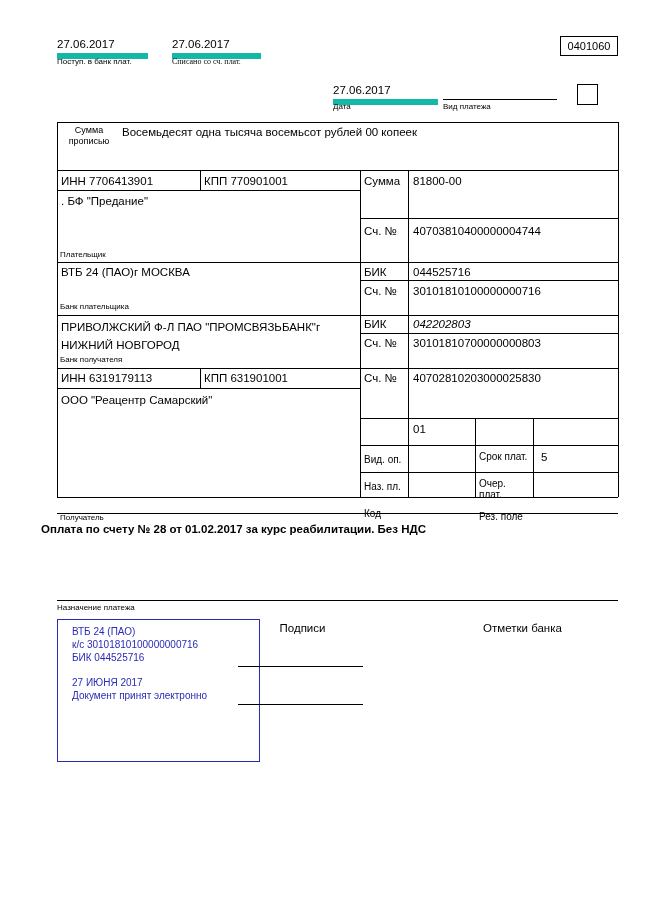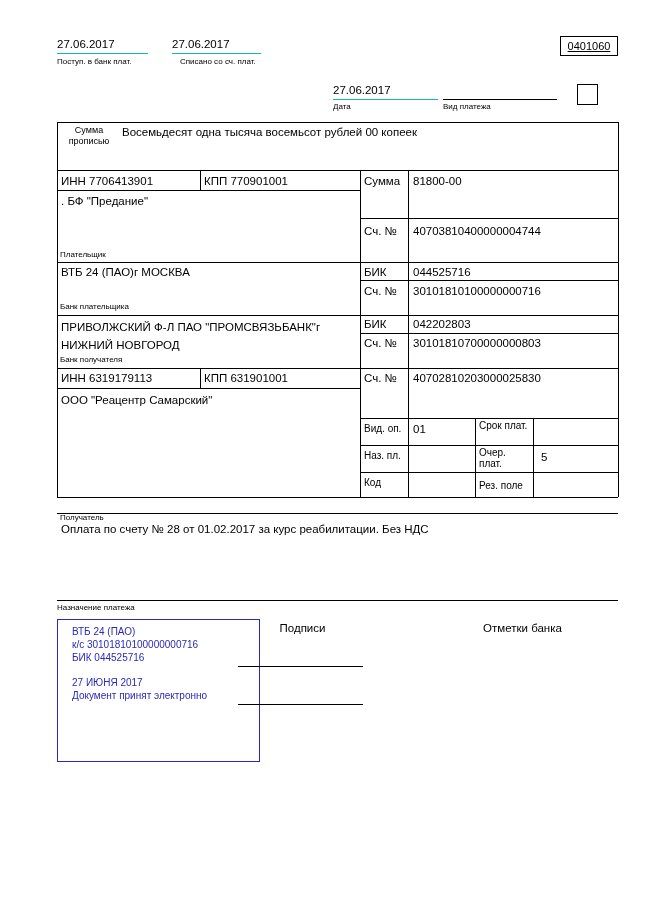--- a/index.html
+++ b/index.html
@@ -1,44 +1,44 @@
 <!DOCTYPE html>
 <html><head>
 <meta charset="utf-8">
 <style>
   html,body{margin:0;padding:0;background:#fff;}
   .doc{position:relative;width:660px;height:919px;background:#fff;color:#000;
        font-family:"Liberation Sans",sans-serif;overflow:hidden;}
   .t{position:absolute;font-size:11.5px;line-height:1.15;white-space:nowrap;}
   .wrap{white-space:normal;}
   .small{font-size:8px;}
-  .mini{font-size:10px;}
+  .mini{font-size:10px;margin-top:31px;}
   .b{font-weight:bold;}
-  .u{border-bottom:1px solid #14b8a6;padding-bottom:2px;}
+  .u{border-bottom:6px solid #14b8a6;padding-bottom:2px;}
   .hl{position:absolute;height:1px;background:#000;}
   .vl{position:absolute;width:1px;background:#000;}
-  .box{position:absolute;border:1px solid #000;box-sizing:border-box;text-decoration:underline;}
+  .box{position:absolute;border:1px solid #000;box-sizing:border-box;}
   .center{text-align:center;}
   .stamp{position:absolute;left:57px;top:619px;width:173px;height:131px;
          border:1px solid #2a2ab8;color:#2a2ab8;font-size:10px;line-height:13px;
          padding:5px 14px;box-sizing:content-box;}
   .stamp div{white-space:normal;}
   .epbox{position:absolute;left:428px;top:653px;width:190px;height:68px;
          border:1px solid #000;font-size:11px;box-sizing:border-box;}
   .it{font-style:italic;font-size:10px;}
 </style>
 </head>
 <body>
 
 <div class="doc">
 
   <div class="t u" style="left:57px;top:38px;width:91px;">27.06.2017</div>
   <div class="t small" style="left:57px;top:57px;">Поступ. в банк плат.</div>
   <div class="t u" style="left:172px;top:38px;width:89px;">27.06.2017</div>
-  <div class="t small" style="left:180px;top:57px;">Списано со сч. плат.</div>
+  <div class="t small" style="left:172px;top:57px;font-family:Liberation Serif, serif;">Списано со сч. плат.</div>
   <div class="box center" style="left:560px;top:36px;width:58px;height:20px;font-size:11px;line-height:18px;">0401060</div>
 
   <div class="t u" style="left:333px;top:84px;width:105px;">27.06.2017</div>
   <div class="t small" style="left:333px;top:102px;">Дата</div>
   <div class="hl" style="left:443px;top:99px;width:114px;"></div>
   <div class="t small" style="left:443px;top:102px;">Вид платежа</div>
   <div class="box" style="left:577px;top:84px;width:21px;height:21px;"></div>
 
   <div>
     <div class="hl" style="left:57px;top:122px;width:561px;"></div>
@@ -81,42 +81,42 @@
 
   <div class="t" style="left:61px;top:266px;">ВТБ 24 (ПАО)г МОСКВА</div>
   <div class="t" style="left:364px;top:266px;">БИК</div>
   <div class="t" style="left:413px;top:266px;">044525716</div>
   <div class="t" style="left:364px;top:285px;">Сч. №</div>
   <div class="t" style="left:413px;top:285px;">30101810100000000716</div>
   <div class="t small" style="left:60px;top:302px;">Банк плательщика</div>
 
   <div class="t wrap" style="left:61px;top:318px;width:292px;line-height:18px;">ПРИВОЛЖСКИЙ Ф-Л ПАО "ПРОМСВЯЗЬБАНК"г НИЖНИЙ НОВГОРОД</div>
   <div class="t" style="left:364px;top:318px;">БИК</div>
-  <div class="t" style="left:413px;top:318px;">042202803</div>
+  <div class="t" style="left:413px;top:318px;font-style:italic;">042202803</div>
   <div class="t" style="left:364px;top:337px;">Сч. №</div>
   <div class="t" style="left:413px;top:337px;">30101810700000000803</div>
   <div class="t small" style="left:60px;top:355px;">Банк получателя</div>
 
   <div class="t" style="left:61px;top:372px;">ИНН 6319179113</div>
   <div class="t" style="left:204px;top:372px;">КПП 631901001</div>
   <div class="t" style="left:364px;top:372px;">Сч. №</div>
   <div class="t" style="left:413px;top:372px;">40702810203000025830</div>
   <div class="t" style="left:61px;top:394px;">ООО "Реацентр Самарский"</div>
   <div class="t small" style="left:60px;top:513px;">Получатель</div>
 
   <div class="t mini" style="left:364px;top:423px;">Вид. оп.</div>
   <div class="t" style="left:413px;top:423px;">01</div>
   <div class="t mini wrap" style="left:479px;top:420px;width:50px;line-height:11px;">Срок плат.</div>
   <div class="t mini" style="left:364px;top:450px;">Наз. пл.</div>
   <div class="t mini wrap" style="left:479px;top:447px;width:50px;line-height:11px;">Очер. плат.</div>
   <div class="t" style="left:541px;top:451px;">5</div>
   <div class="t mini" style="left:364px;top:477px;">Код</div>
   <div class="t mini" style="left:479px;top:480px;">Рез. поле</div>
 
-  <div class="t" style="left:61px;top:523px;">Оплата по счету № 28 от 01.02.2017 за курс реабилитации. Без НДС</div>
+  <div class="t" style="left:41px;top:523px;font-weight:bold;">Оплата по счету № 28 от 01.02.2017 за курс реабилитации. Без НДС</div>
   <div class="t small" style="left:57px;top:603px;">Назначение платежа</div>
 
   <div class="t center" style="left:240px;top:622px;width:125px;">Подписи</div>
   <div class="t center" style="left:425px;top:622px;width:195px;">Отметки банка</div>
 
   <div class="stamp">
     <div>ВТБ 24 (ПАО)</div>
     <div>к/с 30101810100000000716</div>
     <div>БИК 044525716</div>
     <div style="margin-top:12px;">27 ИЮНЯ 2017</div>

